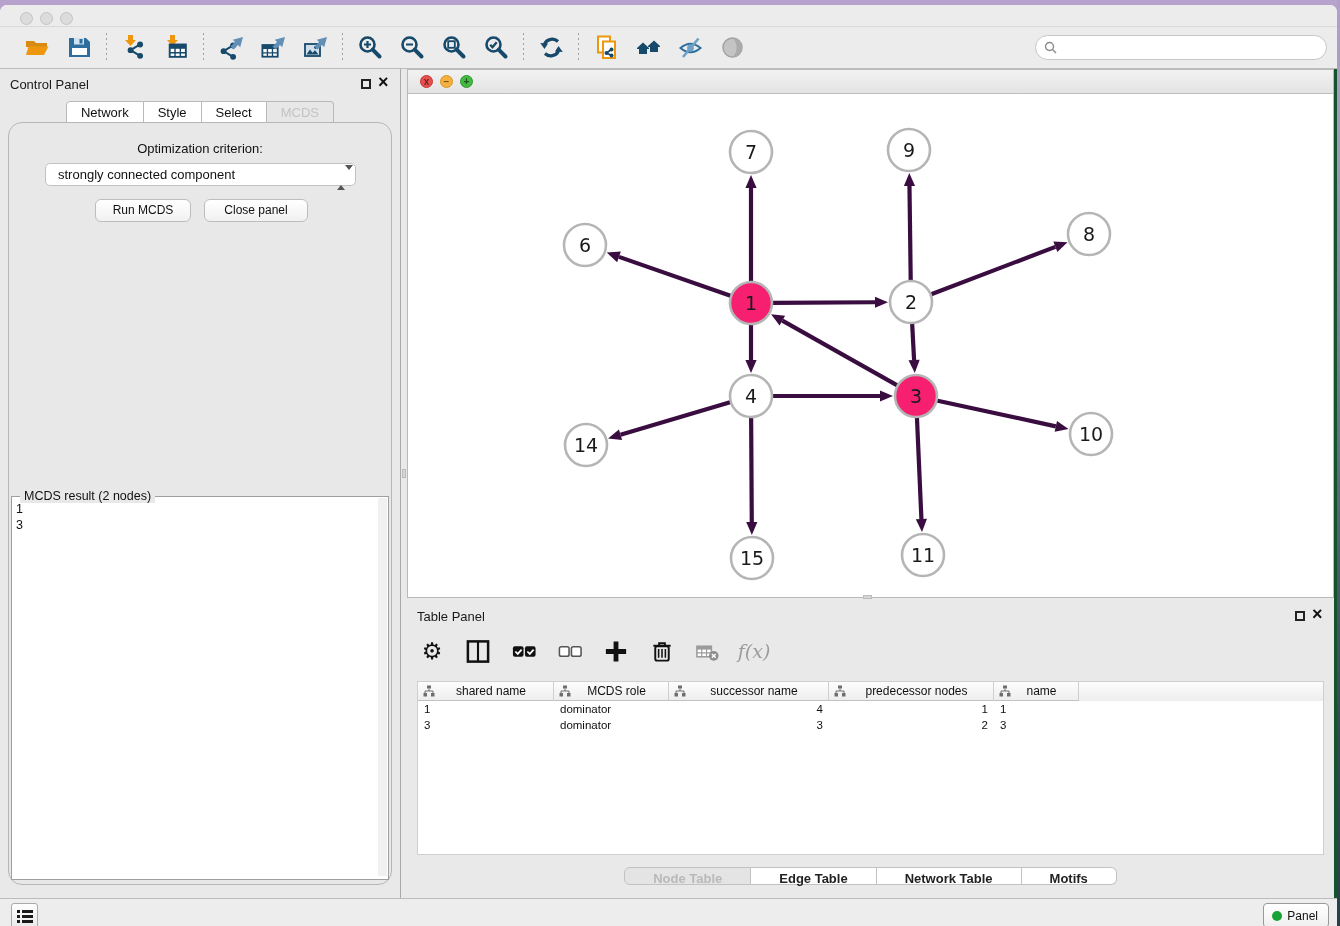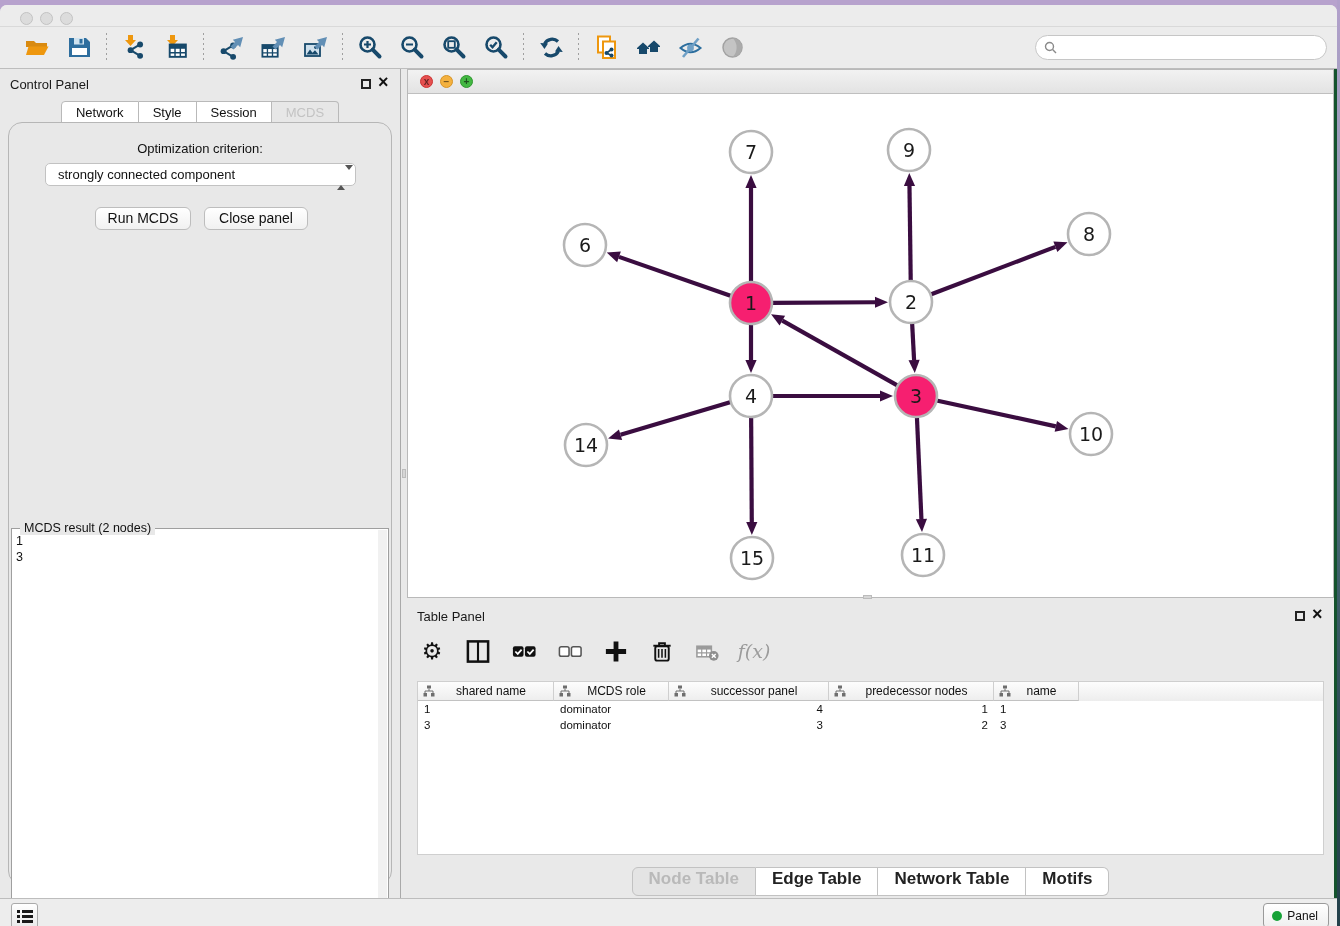--- a/index.html
+++ b/index.html
@@ -50,26 +50,26 @@
   #cp-box { position:absolute; left:8px; top:53px; width:384px; height:763px;
     border:1px solid #b6b6b6; border-radius:14px; background:#e8e8e8; }
   #opt-label { position:absolute; left:0; top:18px; width:100%; text-align:center; font-size:13px; color:#111; }
   #criterion-select { position:absolute; left:36px; top:40px; width:311px; height:23px; background:#fff;
     border:1px solid #c2c2c2; border-radius:5px; font-size:13px; line-height:21px; padding-left:12px; color:#111; }
   .stepper { position:absolute; right:8px; top:3px; width:10px; height:16px; }
   .stepper .up { width:0; height:0; border-left:4px solid transparent; border-right:4px solid transparent;
     border-bottom:5px solid #555; margin-bottom:3px; }
   .stepper .dn { width:0; height:0; border-left:4px solid transparent; border-right:4px solid transparent;
     border-top:5px solid #555; }
-  .cp-btn { position:absolute; top:84px; height:23px; background:linear-gradient(#ffffff,#f1f1f1);
-    border:1px solid #bdbdbd; border-radius:6px; font-size:14px; color:#111; text-align:center; line-height:21px; }
+  .cp-btn { position:absolute; top:76px; height:23px; background:linear-gradient(#ffffff,#f1f1f1);
+    border:1px solid #bdbdbd; border-radius:6px; font-size:12px; color:#111; text-align:center; line-height:21px; }
   #run-btn { left:86px; width:96px; }
   #close-btn { left:195px; width:104px; }
   #mcds-result { position:absolute; left:2px; top:373px; width:378px; height:384px;
-    border:1px solid #9f9f9f; background:#fff;margin-top:32px; }
+    border:1px solid #9f9f9f; background:#fff; }
   #mcds-legend { position:absolute; left:8px; top:-8px; background:#e8e8e8; padding:0 4px;
     font-size:12.5px; color:#111; }
   #mcds-text { position:absolute; left:4px; top:4px; font-size:12.5px; line-height:16px;
     color:#111; white-space:pre; }
   #mcds-scroll { position:absolute; right:1px; top:1px; width:9px; height:378px; background:#f1f1f1; }
 
   
   #v-splitter { left:400px; top:0; width:7px; height:829px; background:#e9e9e9; border-left:1px solid #a9a9a9; }
   .split-handle { position:absolute; background:#d6d6d6; border:1px solid #bcbcbc; }
 
@@ -93,21 +93,21 @@
   #node-table { position:absolute; left:10px; top:80px; width:907px; height:174px; background:#fff;
     border:1px solid #cfcfcf; }
   #table-header { display:flex; height:19px; background:linear-gradient(#fdfdfd,#ededed); }
   .th { display:flex; align-items:center; border-right:1px solid #cfcfcf; border-bottom:1px solid #c2c2c2;
     font-size:12px; color:#111; padding-left:5px; gap:4px; }
   .th .lbl { flex:1; text-align:center; padding-right:10px; }
   .trow { display:flex; height:16px; }
   .tcell { font-size:11.5px; color:#111; line-height:16px; padding:0 6px; overflow:hidden; }
   .al { text-align:left; } .ar { text-align:right; }
   #tp-tabs { position:absolute; left:0; top:266px; width:927px; display:flex; justify-content:center; }
-  .btab { height:29px; padding:0 16px; font-size:17px; font-weight:bold; line-height:22px; background:#fff;
+  .btab { height:18px; padding:0 28px; font-size:13px; font-weight:bold; line-height:22px; background:#fff;
     border:1px solid #c2c2c2; border-left:none; color:#222; }
   .btab:first-child { border-left:1px solid #c2c2c2; border-radius:6px 0 0 6px; }
   .btab:last-child { border-radius:0 6px 6px 0; }
   .btab.dim { background:#e4e4e4; color:#b9b9b9; }
 
   
   #status-bar { left:0; top:893px; width:1337px; height:33px; background:#ededed; border-top:1px solid #bdbdbd; }
   #panel-toggle-btn { position:absolute; left:11px; top:4px; width:27px; height:26px;
     background:linear-gradient(#fff,#e9e9e9); border:1px solid #aaa; border-radius:3px;
     display:flex; align-items:center; justify-content:center; }
@@ -296,21 +296,21 @@
 
   <div class="abs" id="content">
 
     <div class="abs" id="control-panel">
       <div class="panel-header">Control Panel</div>
       <div class="panel-float" style="left:361px"></div>
       <div class="panel-close" style="left:378px">×</div>
       <div id="cp-tabs">
         <div class="tab">Network</div>
         <div class="tab">Style</div>
-        <div class="tab">Session</div>
+        <div class="tab">Select</div>
         <div class="tab sel-dim">MCDS</div>
       </div>
       <div id="cp-box">
         <div id="opt-label">Optimization criterion:</div>
         <div id="criterion-select">
           <span>strongly connected component</span>
           <span class="stepper"><span class="up"></span><span class="dn"></span></span>
         </div>
         <div class="cp-btn" id="run-btn">Run MCDS</div>
         <div class="cp-btn" id="close-btn">Close panel</div>
@@ -489,21 +489,21 @@
               </svg>
               <span class="lbl">MCDS role</span>
             </div>
             <div class="th" style="width: 160px;">
               <svg width="12" height="12" viewBox="0 0 12 12">
                 <rect x="4" y="0.5" width="4" height="3" fill="#6e6e6e"></rect>
                 <path d="M6 3.5v2.5M2 6h8M2 6v2M10 6v2" stroke="#6e6e6e" stroke-width="1" fill="none"></path>
                 <rect x="0.5" y="8" width="3.5" height="3.5" fill="#6e6e6e"></rect>
                 <rect x="8" y="8" width="3.5" height="3.5" fill="#6e6e6e"></rect>
               </svg>
-              <span class="lbl">successor panel</span>
+              <span class="lbl">successor name</span>
             </div>
             <div class="th" style="width: 165px;">
               <svg width="12" height="12" viewBox="0 0 12 12">
                 <rect x="4" y="0.5" width="4" height="3" fill="#6e6e6e"></rect>
                 <path d="M6 3.5v2.5M2 6h8M2 6v2M10 6v2" stroke="#6e6e6e" stroke-width="1" fill="none"></path>
                 <rect x="0.5" y="8" width="3.5" height="3.5" fill="#6e6e6e"></rect>
                 <rect x="8" y="8" width="3.5" height="3.5" fill="#6e6e6e"></rect>
               </svg>
               <span class="lbl">predecessor nodes</span>
             </div>

